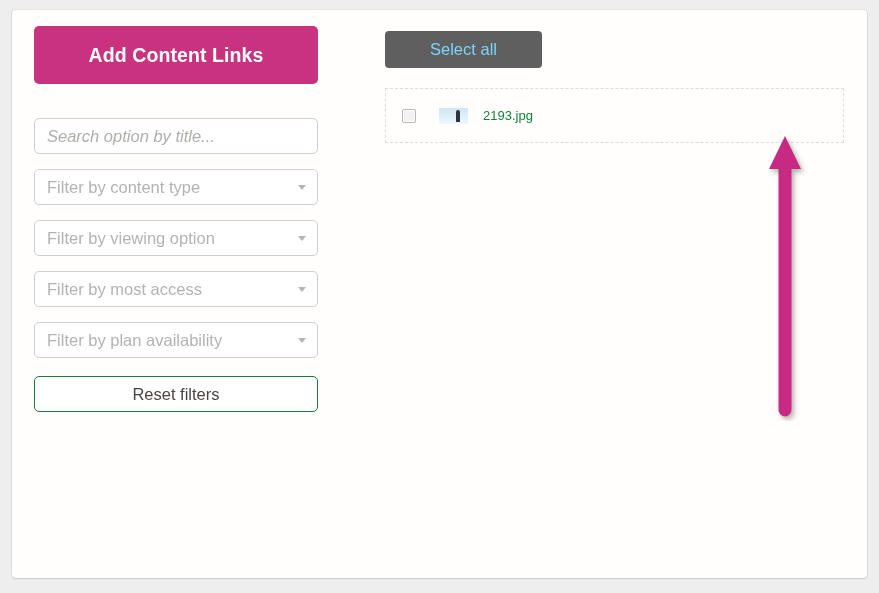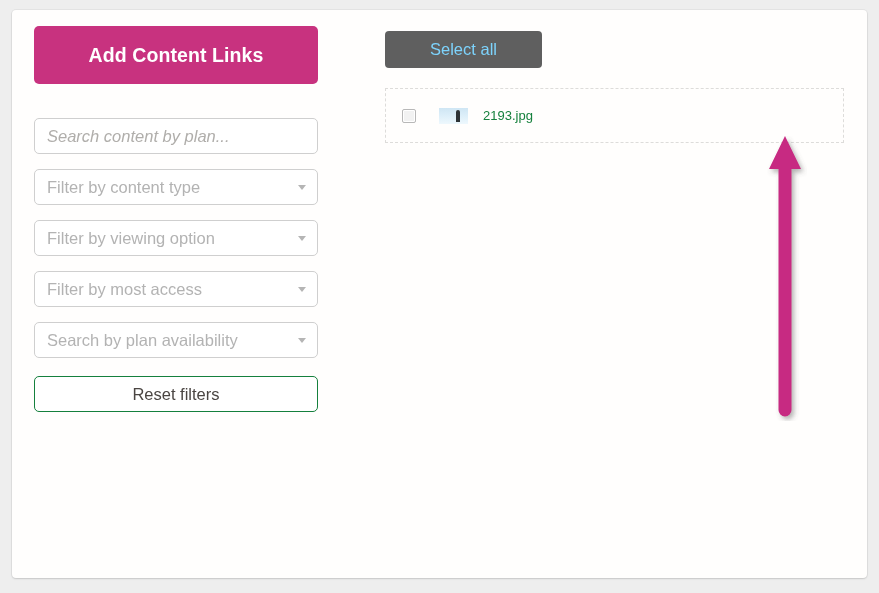--- a/index.html
+++ b/index.html
@@ -226,40 +226,40 @@
 <div id="card">
 
   <div id="left-col">
 
     <button id="add-content-links-button">Add Content Links</button>
 
 
     <div id="filters">
 
       <div class="filter-field" id="search-field">
-        <div class="field-text">Search content by plan...</div>
+        <div class="field-text">Search option by title...</div>
       </div>
 
       <div class="filter-field">
         <div class="field-text">Filter by content type</div>
         <span class="caret"></span>
       </div>
 
       <div class="filter-field">
         <div class="field-text">Filter by viewing option</div>
         <span class="caret"></span>
       </div>
 
       <div class="filter-field">
         <div class="field-text">Filter by most access</div>
         <span class="caret"></span>
       </div>
 
       <div class="filter-field">
-        <div class="field-text">Search by plan availability</div>
+        <div class="field-text">Filter by plan availability</div>
         <span class="caret"></span>
       </div>
 
       <button id="reset-filters-button">Reset filters</button>
     </div>
   </div>
 
   <div id="right-col">
 
     <button id="select-all-button">Select all</button>

